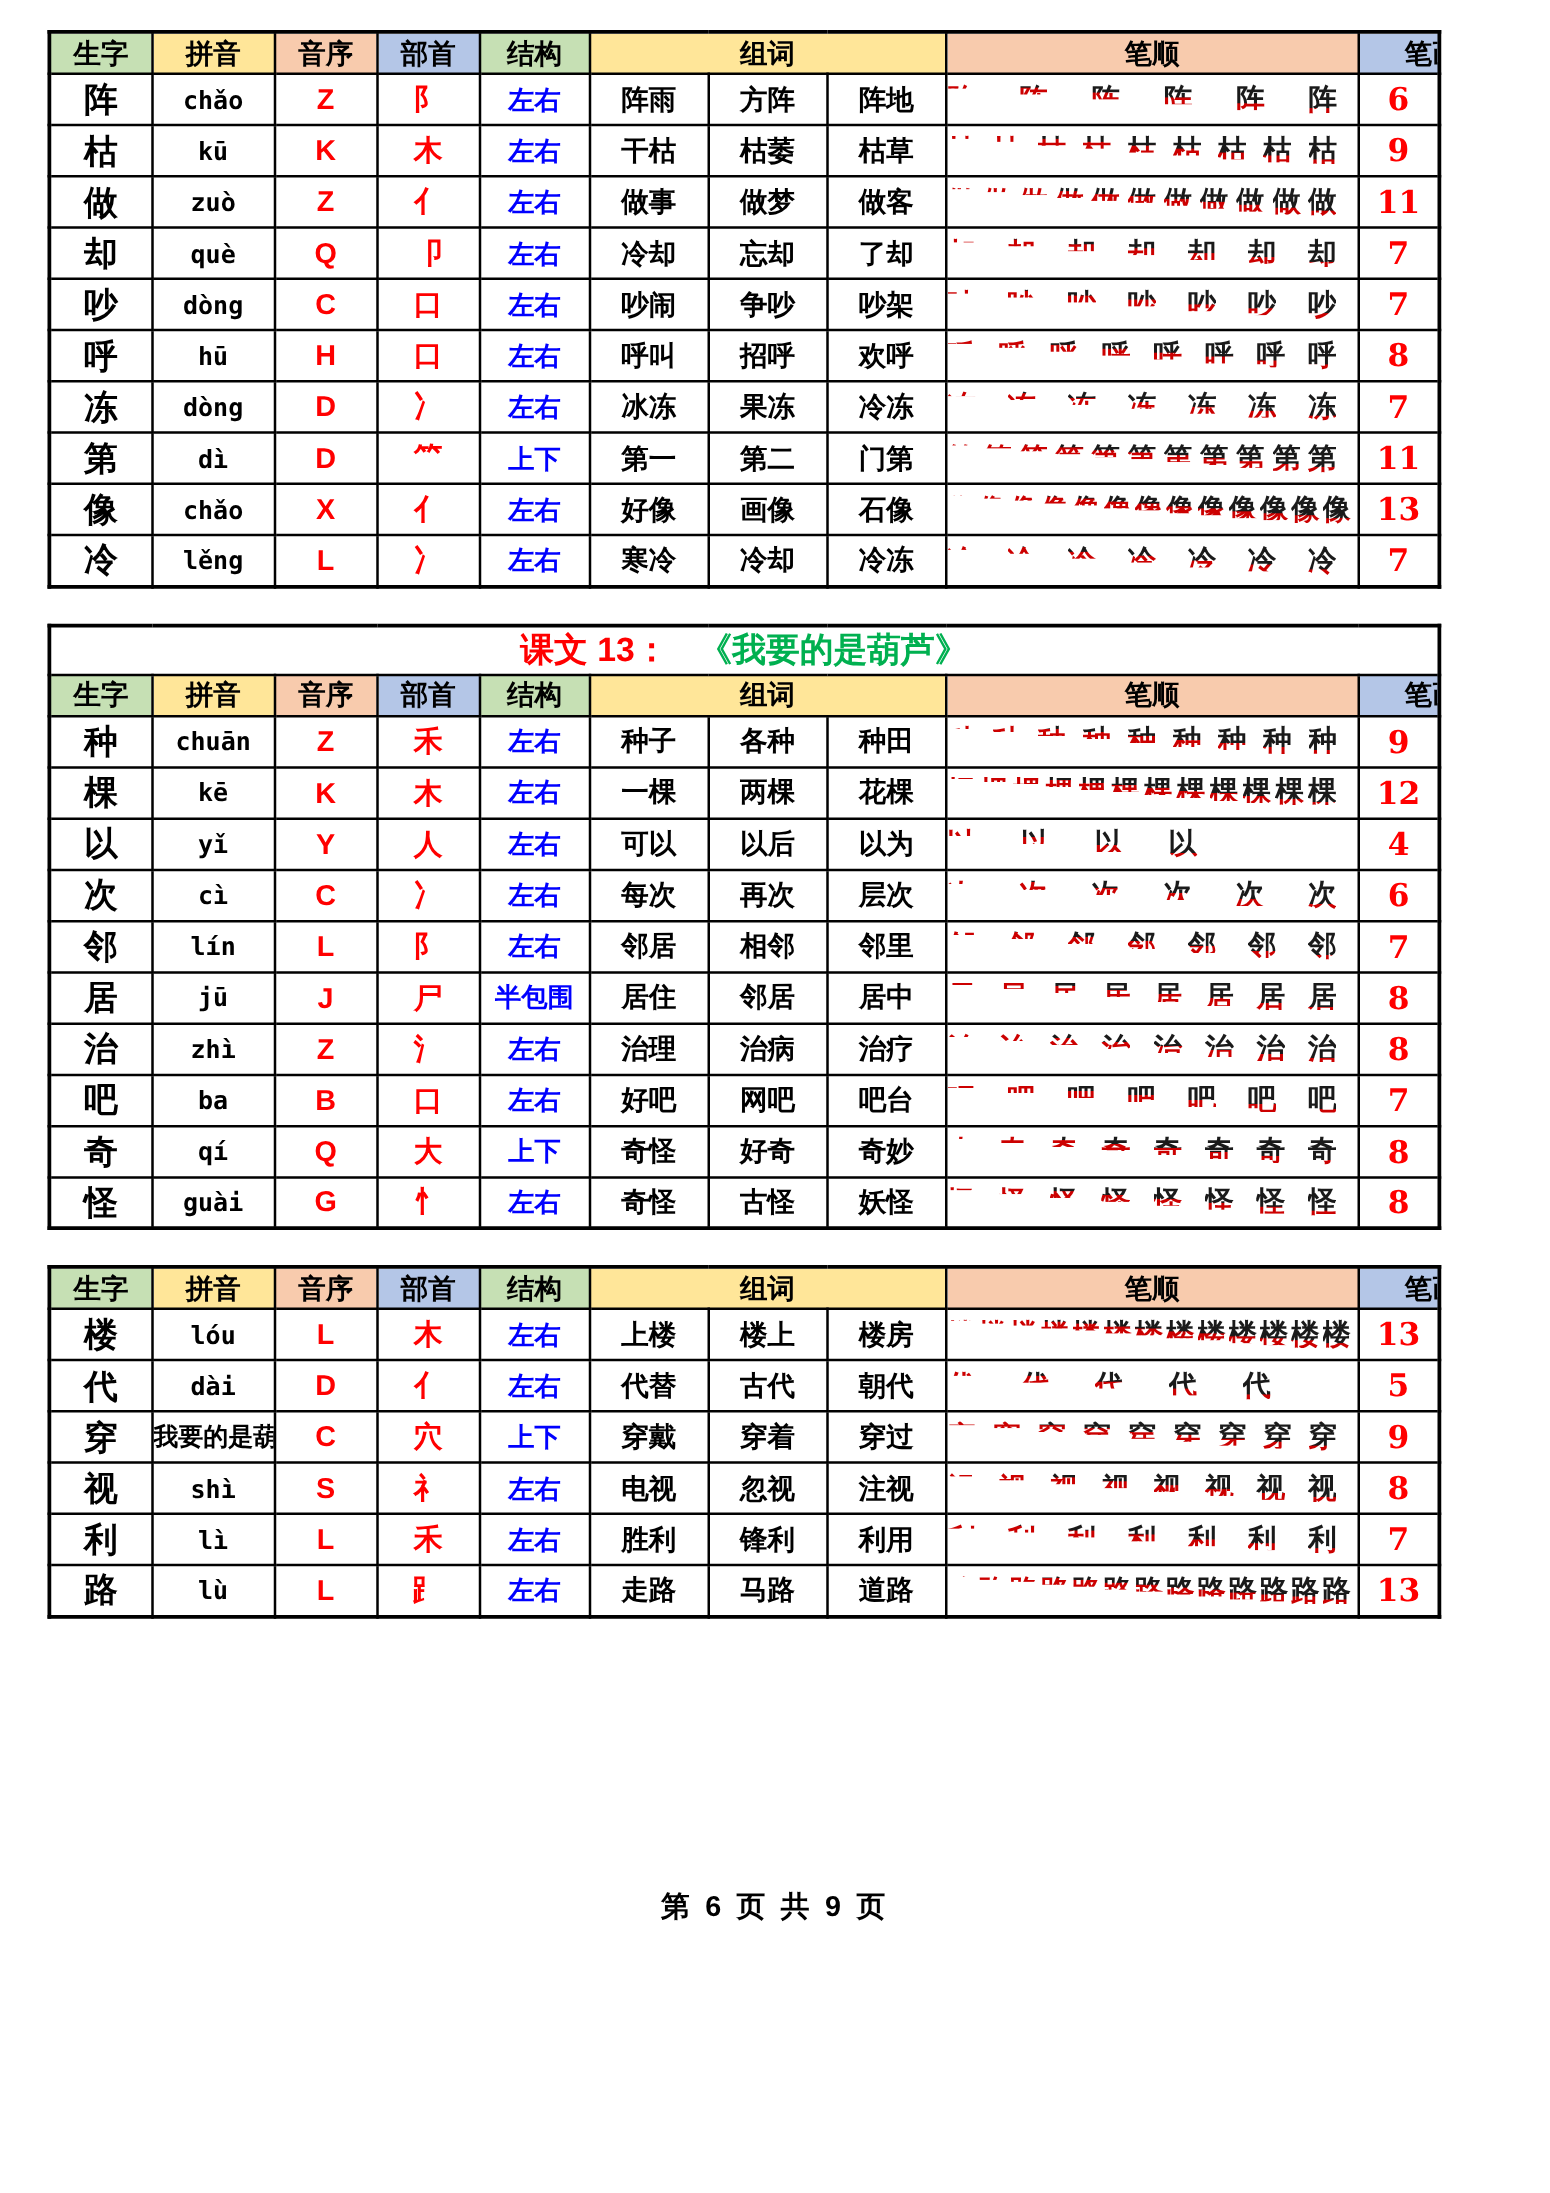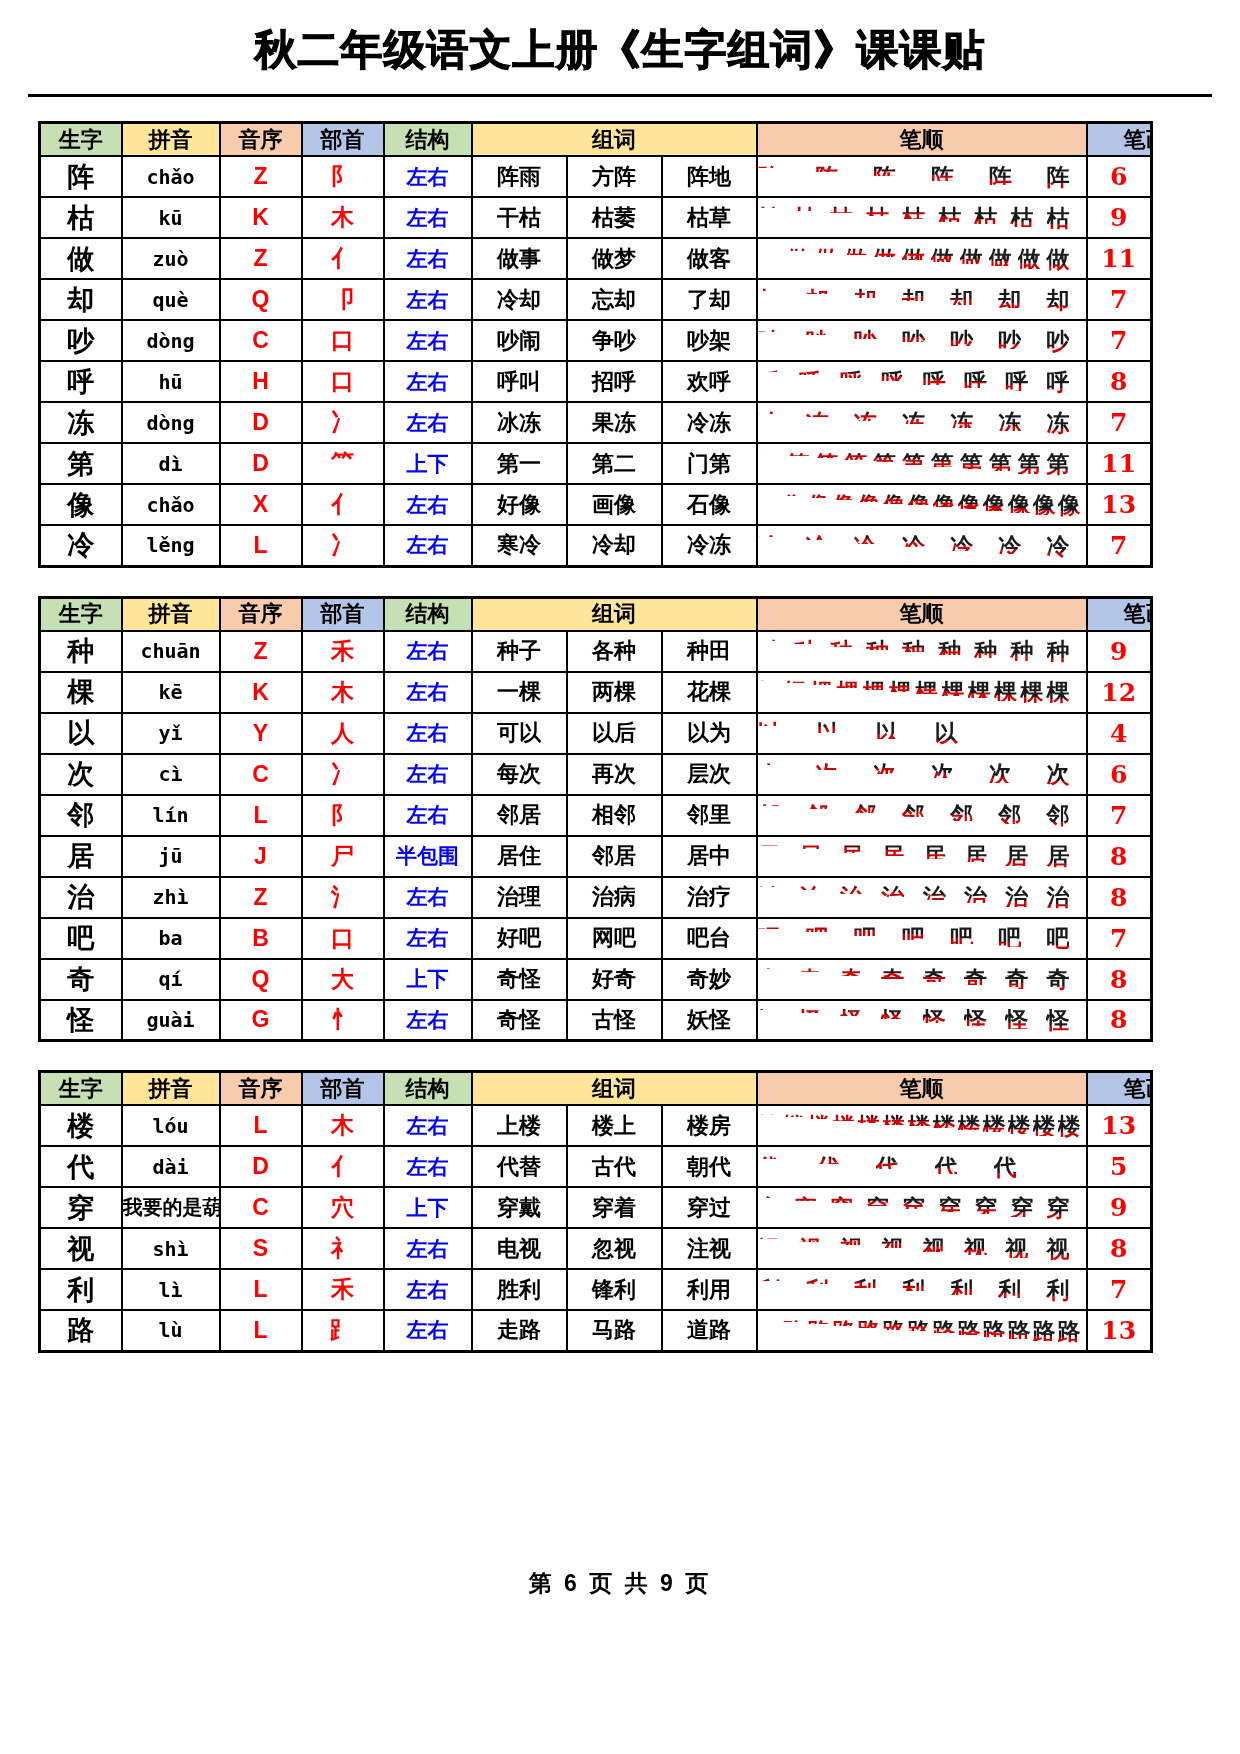--- a/index.html
+++ b/index.html
@@ -63,24 +63,20 @@
   
   footer.page-footer {
     margin-top:215px; text-align:center;
     font-size:23px; font-weight:600; letter-spacing:3px;
   }
 </style>
 </head>
 <body>
 
 <div class="page">
-  <header>
-    <h1 class="doc-title">秋二年级语文上册《生字组词》课课贴</h1>
-    <div class="title-rule"></div>
-  </header>
 
   <main class="tables">
       <table class="sheet">
         <colgroup>
           <col style="width: 82px;">
           <col style="width: 98px;">
           <col style="width: 82px;">
           <col style="width: 82px;">
           <col style="width: 88px;">
           <col style="width: 95px;">
@@ -346,20 +342,23 @@
           <col style="width: 82px;">
           <col style="width: 88px;">
           <col style="width: 95px;">
           <col style="width: 95px;">
           <col style="width: 95px;">
           <col style="width: 330px;">
           <col style="width: 65px;">
         </colgroup>
         <tbody>
           <tr>
+            <td colspan="10" class="lesson-title-cell"><span class="lesson-num">课文 13：</span><span class="lesson-name">《我要的是葫芦》</span></td>
+          </tr>
+          <tr>
             <td class="hdr hdr-shengzi" style="background: rgb(198, 224, 180);">生字</td>
             <td class="hdr hdr-pinyin" style="background: rgb(255, 230, 153);">拼音</td>
             <td class="hdr hdr-yinxu" style="background: rgb(248, 203, 173);">音序</td>
             <td class="hdr hdr-bushou" style="background: rgb(180, 198, 231);">部首</td>
             <td class="hdr hdr-jiegou" style="background: rgb(198, 224, 180);">结构</td>
             <td class="hdr hdr-zuci" colspan="3" style="background: rgb(255, 230, 153);">组词</td>
             <td class="hdr hdr-bishun" style="background: rgb(248, 203, 173);">笔顺</td>
             <td class="hdr hdr-bihua" style="background: rgb(180, 198, 231);">笔画</td>
           </tr>
           <tr class="char-row">

